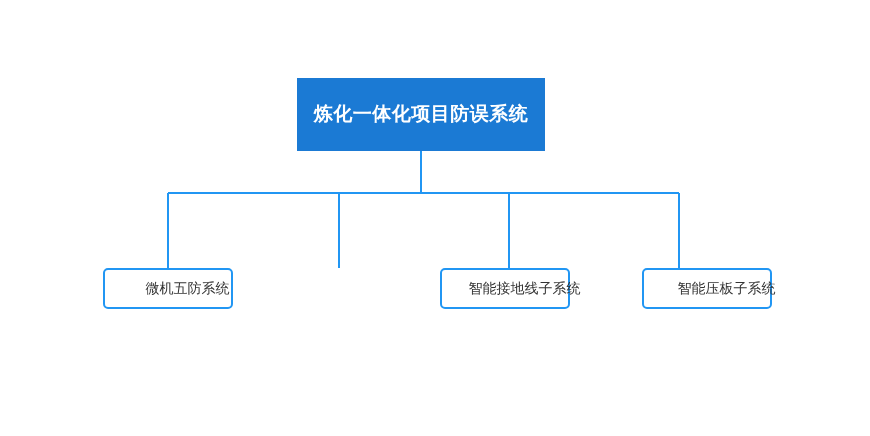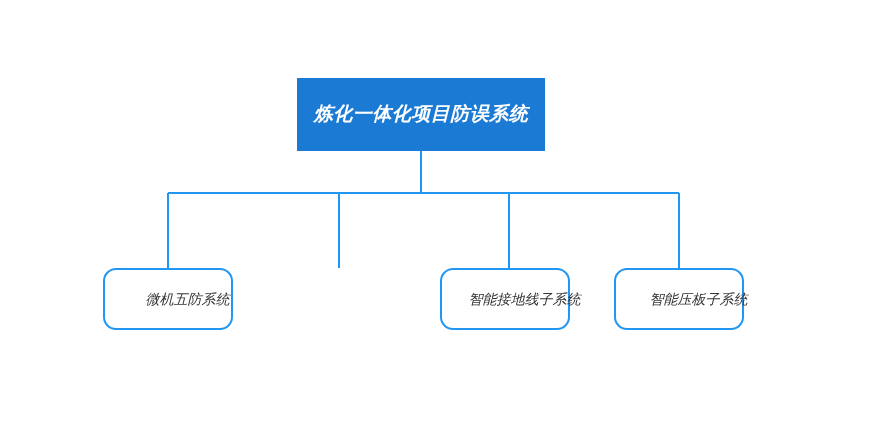--- a/index.html
+++ b/index.html
@@ -27,49 +27,48 @@
     height: 436px;
     pointer-events: none;
   }
   .node {
     position: absolute;
     box-sizing: border-box;
     display: flex;
     align-items: center;
     justify-content: center;
     text-align: right;
-    font-style: italic;
   }
   .node-root {
     left: 297px;
     top: 78px;
     width: 248px;
     height: 73px;
     background: #1b7ad4;
     color: #ffffff;
     font-size: 19px;
     font-weight: bold;
     letter-spacing: 0.5px;
   }
   .node-child {
     width: 130px;
-    height: 62px;
+    height: 41px;
     top: 268px;
     background: #ffffff;
     border: 2px solid #2196f3;
-    border-radius: 13px;
+    border-radius: 5px;
     color: #333333;
     font-size: 14px;
     font-weight: normal;
     padding-left: 39px;
   }
   .node-child.c0 { left: 103px; }
   .node-child.c1 { left: 274px; }
   .node-child.c2 { left: 440px; }
-  .node-child.c3 { left: 614px; }
+  .node-child.c3 { left: 642px; }
   .node-label {
     display: block;
     line-height: 1.2;
     white-space: nowrap;
   }
 </style>
 </head>
 <body>
 
 <div id="org-chart">

